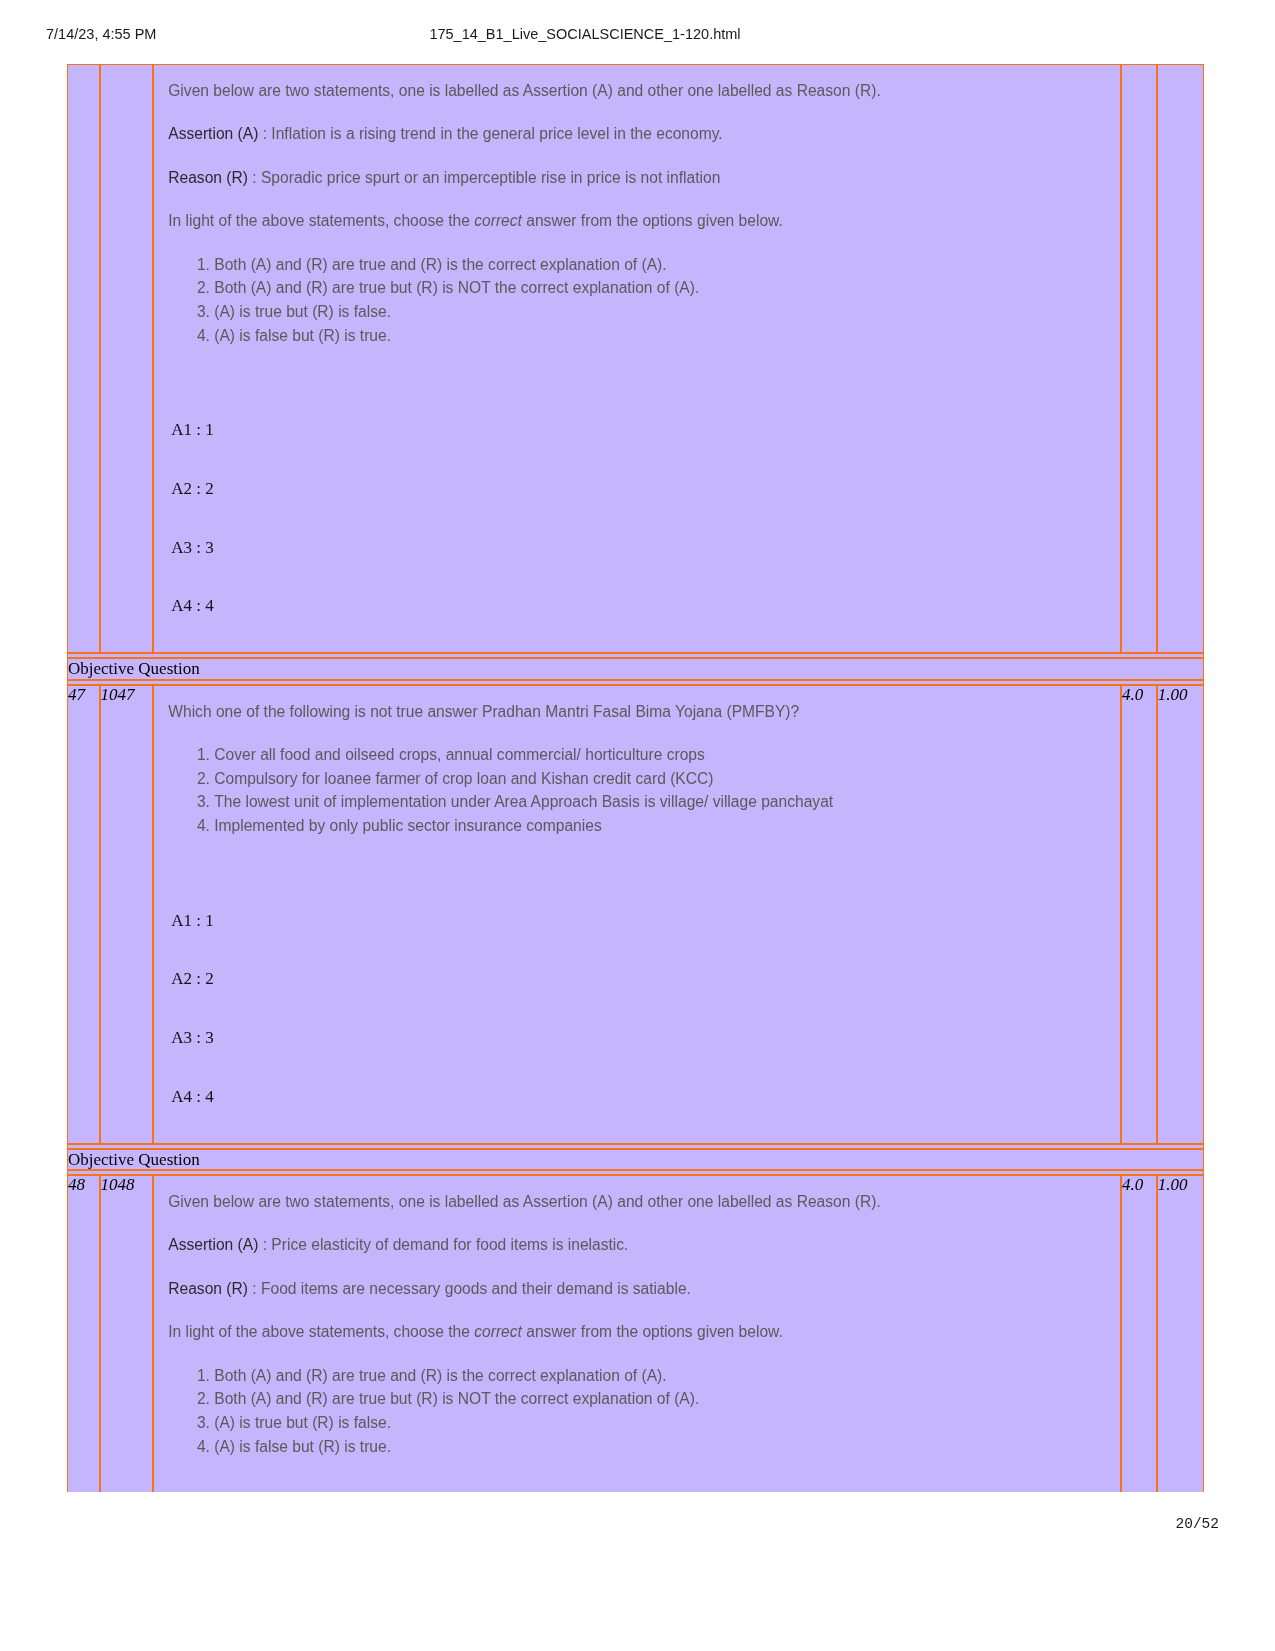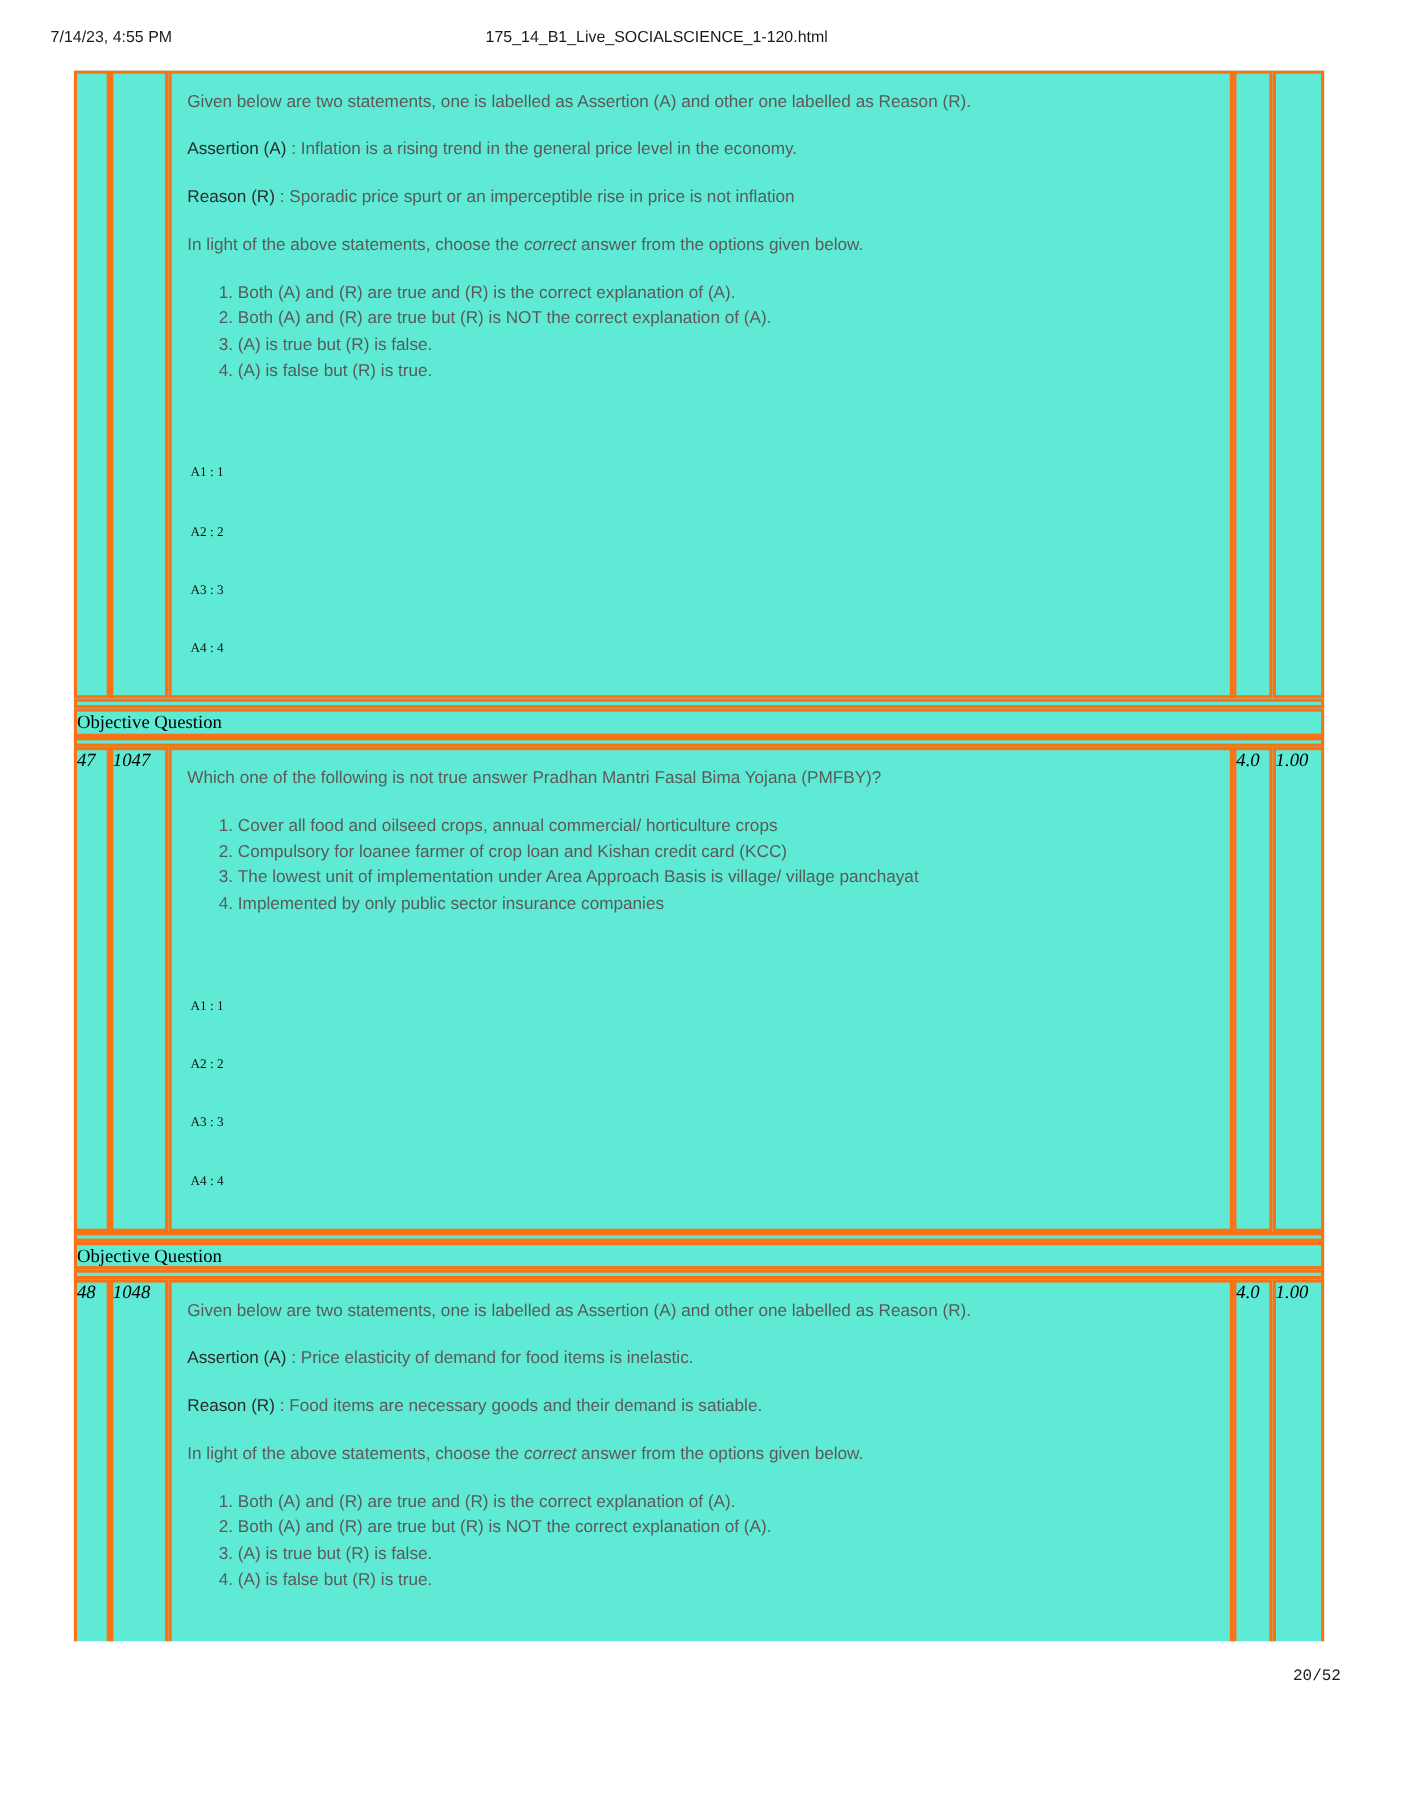--- a/index.html
+++ b/index.html
@@ -32,21 +32,20 @@
     top: 0;
     white-space: nowrap;
   }
   .print-header .ph-center {
     position: absolute;
     left: 0;
     top: 0;
     width: 1170px;
     text-align: center;
     white-space: nowrap;
-    padding-left: 12px;
   }
 
   .print-footer {
     position: absolute;
     top: 1516px;
     left: 0;
     width: 1275px;
     height: 22px;
     font-family: "Liberation Sans", sans-serif;
     font-size: 14.5px;
@@ -77,24 +76,24 @@
   }
 
   table.qtable {
     border-collapse: separate;
     border-spacing: 0;
     width: 1137px;
     table-layout: fixed;
     font-size: 0;
   }
   table.qtable td {
-    border: 3px solid #f97316;
+    border: 1px solid #f97316;
     vertical-align: top;
     padding: 0;
-    background: #5eead4;
+    background: #c4b5fd;
   }
 
   
   col.c-sn    { width: 31px; }
   col.c-qid   { width: 51px; }
   col.c-body  { width: 920px; }
   col.c-mark  { width: 34px; }
   col.c-neg   { width: 45px; }
 
   
@@ -144,21 +143,21 @@
     list-style-type: decimal;
     color: #5a5a5a;
     font-size: 15.6px;
     line-height: 1.52;
   }
   ol.q-options li { margin: 0; padding: 0; }
 
   .ans-block { margin-top: 38px; }
   .ans-line {
     font-family: "Liberation Serif", serif;
-    font-size: 12px;
+    font-size: 17px;
     color: #111111;
     margin: 0 0 40px 0;
     line-height: 1.1;
     padding-left: 3px;
   }
   .ans-line:last-child { margin-bottom: 0; }
 
   .pad-after-options { height: 36px; }
   .tail-pad { height: 22px; }
 </style>

